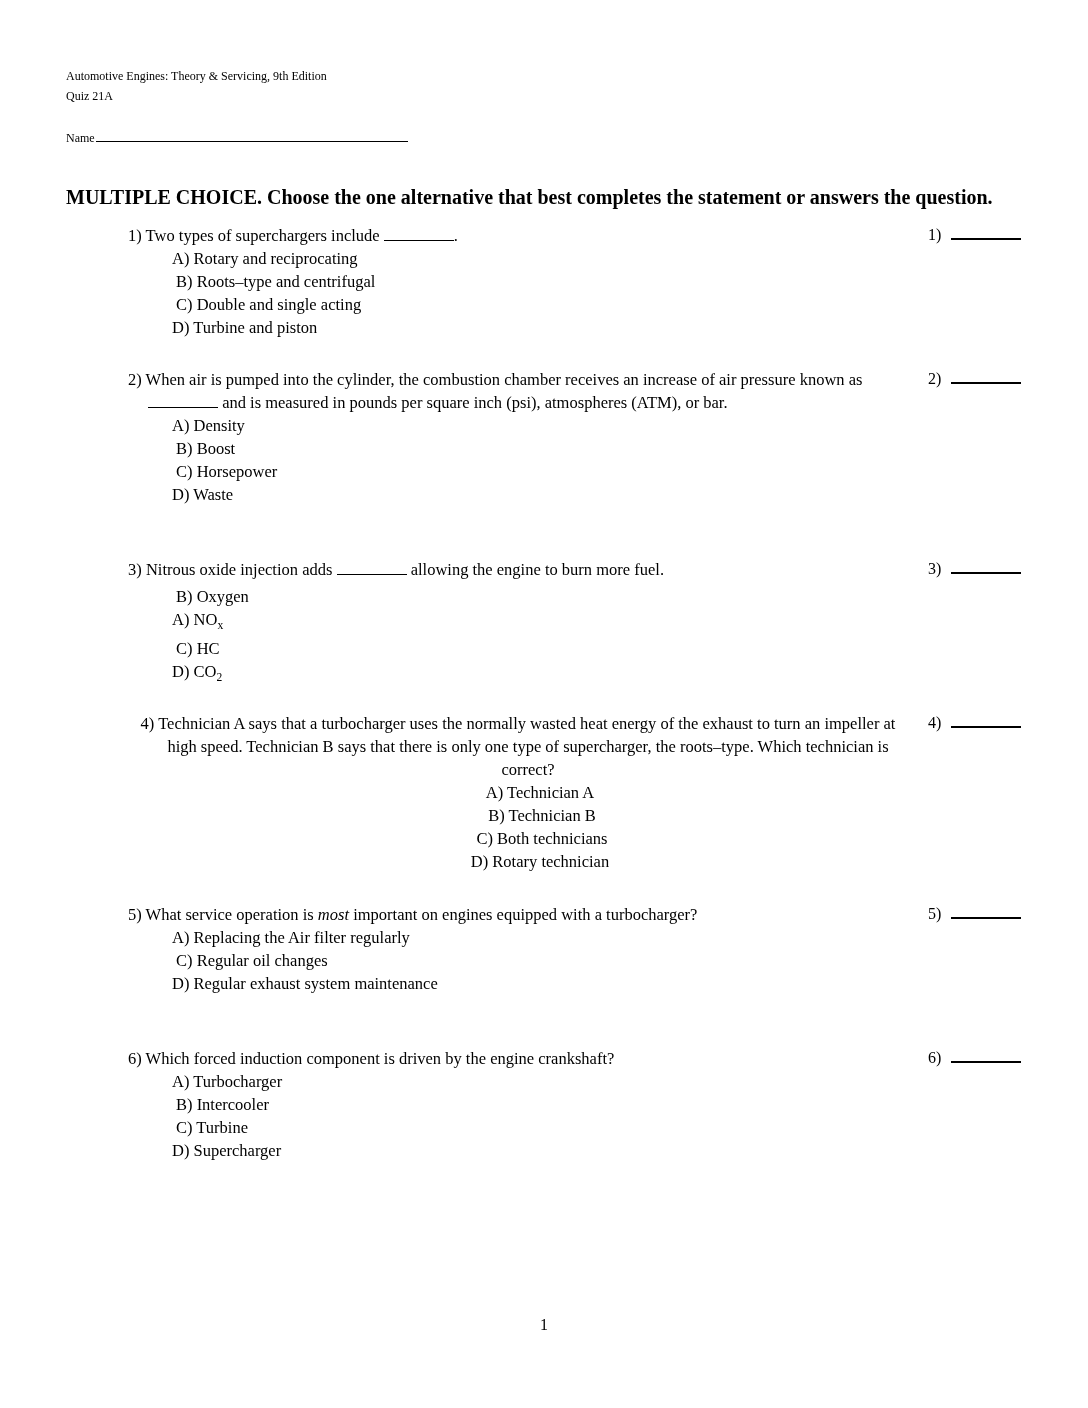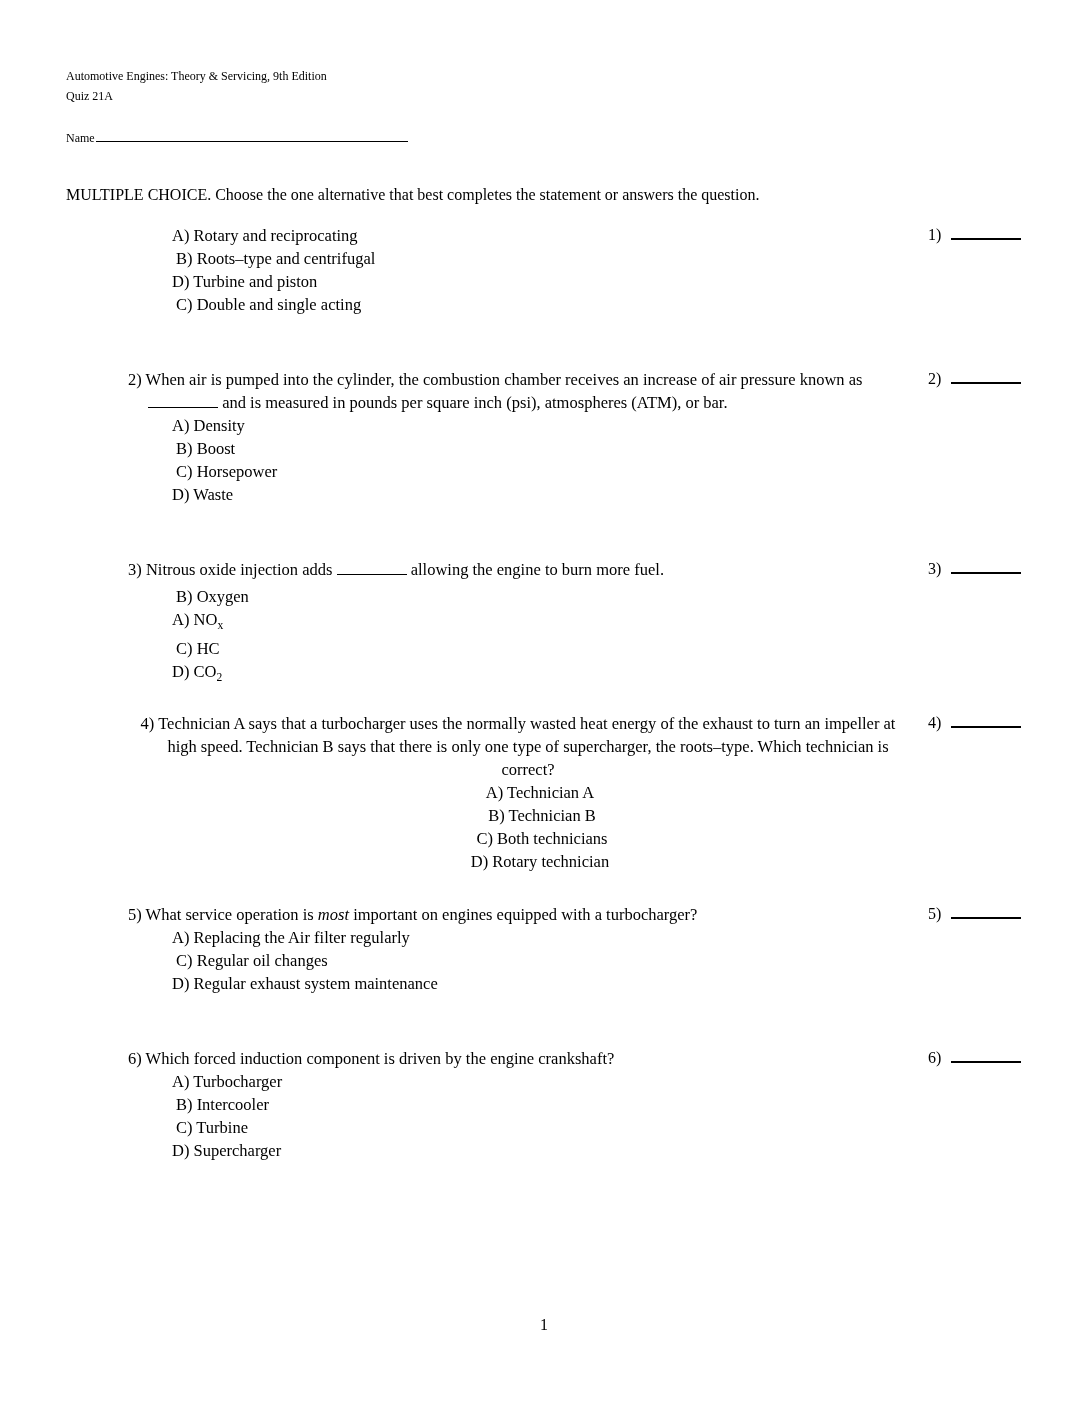--- a/index.html
+++ b/index.html
@@ -1,20 +1,20 @@
 <!DOCTYPE html>
 <html><head>
 <meta charset="utf-8">
 <style>
   html, body { margin: 0; padding: 0; background: #ffffff; }
   body { width: 1088px; height: 1408px; position: relative; overflow: hidden; color: #000; font-family: "Liberation Serif", "DejaVu Serif", serif; }
   .abs { position: absolute; white-space: nowrap; }
   .hdr { left: 66px; font-size: 12px; line-height: 20px; }
   .name-line { display: inline-block; width: 312px; border-bottom: 1px solid #000; height: 15px; vertical-align: baseline; margin-left: 1px; }
-  .instructions { left: 66px; top: 186px; font-size: 16px; font-weight: normal; }
+  .instructions { left: 66px; top: 186px; font-size: 20px; font-weight: bold; }
   .q { position: absolute; left: 128px; width: 780px; font-size: 16.5px; line-height: 23px; white-space: normal; }
   .q .stem { display: block; padding-left: 20px; text-indent: -20px; }
   .q .opt { display: block; padding-left: 44px; }
   .q .opt.shift { padding-left: 48px; }
   .blank { display: inline-block; width: 70px; border-bottom: 1px solid #000; height: 14px; vertical-align: baseline; }
   .ans { position: absolute; left: 928px; font-size: 16px; }
   .ans .line { display: inline-block; width: 70px; border-bottom: 2px solid #000; margin-left: 10px; vertical-align: baseline; height: 12px; }
   sub { font-size: 70%; vertical-align: -4px; }
   .page-num { left: 540px; top: 1316px; font-size: 16px; }
 </style>
@@ -23,24 +23,25 @@
 
 <div class="abs hdr" style="top:66px;">Automotive Engines: Theory &amp; Servicing, 9th Edition</div>
 <div class="abs hdr" style="top:86px;">Quiz 21A</div>
 <div class="abs hdr" style="top:126px;">
   <span>Name</span><span class="name-line"></span>
 </div>
 
 <div class="abs instructions">MULTIPLE CHOICE.  Choose the one alternative that best completes the statement or answers the question.</div>
 
 <div class="q" style="top:224px;">
+  <span class="stem"><span>1)</span> <span>Two types of superchargers include</span> <span class="blank"></span><span>.</span></span>
   <span class="opt">A) Rotary and reciprocating</span>
   <span class="opt shift">B) Roots–type and centrifugal</span>
+  <span class="opt shift">C) Double and single acting</span>
   <span class="opt">D) Turbine and piston</span>
-  <span class="opt shift">C) Double and single acting</span>
 </div>
 <div class="ans" style="top:226px;"><span>1)</span><span class="line"></span></div>
 
 <div class="q" style="top:368px;">
   <span class="stem"><span>2)</span> <span>When air is pumped into the cylinder, the combustion chamber receives an increase of air pressure known as</span> <span class="blank"></span> <span>and is measured in pounds per square inch (psi), atmospheres (ATM), or bar.</span></span>
   <span class="opt">A) Density</span>
   <span class="opt shift">B) Boost</span>
   <span class="opt shift">C) Horsepower</span>
   <span class="opt">D) Waste</span>
 </div>

